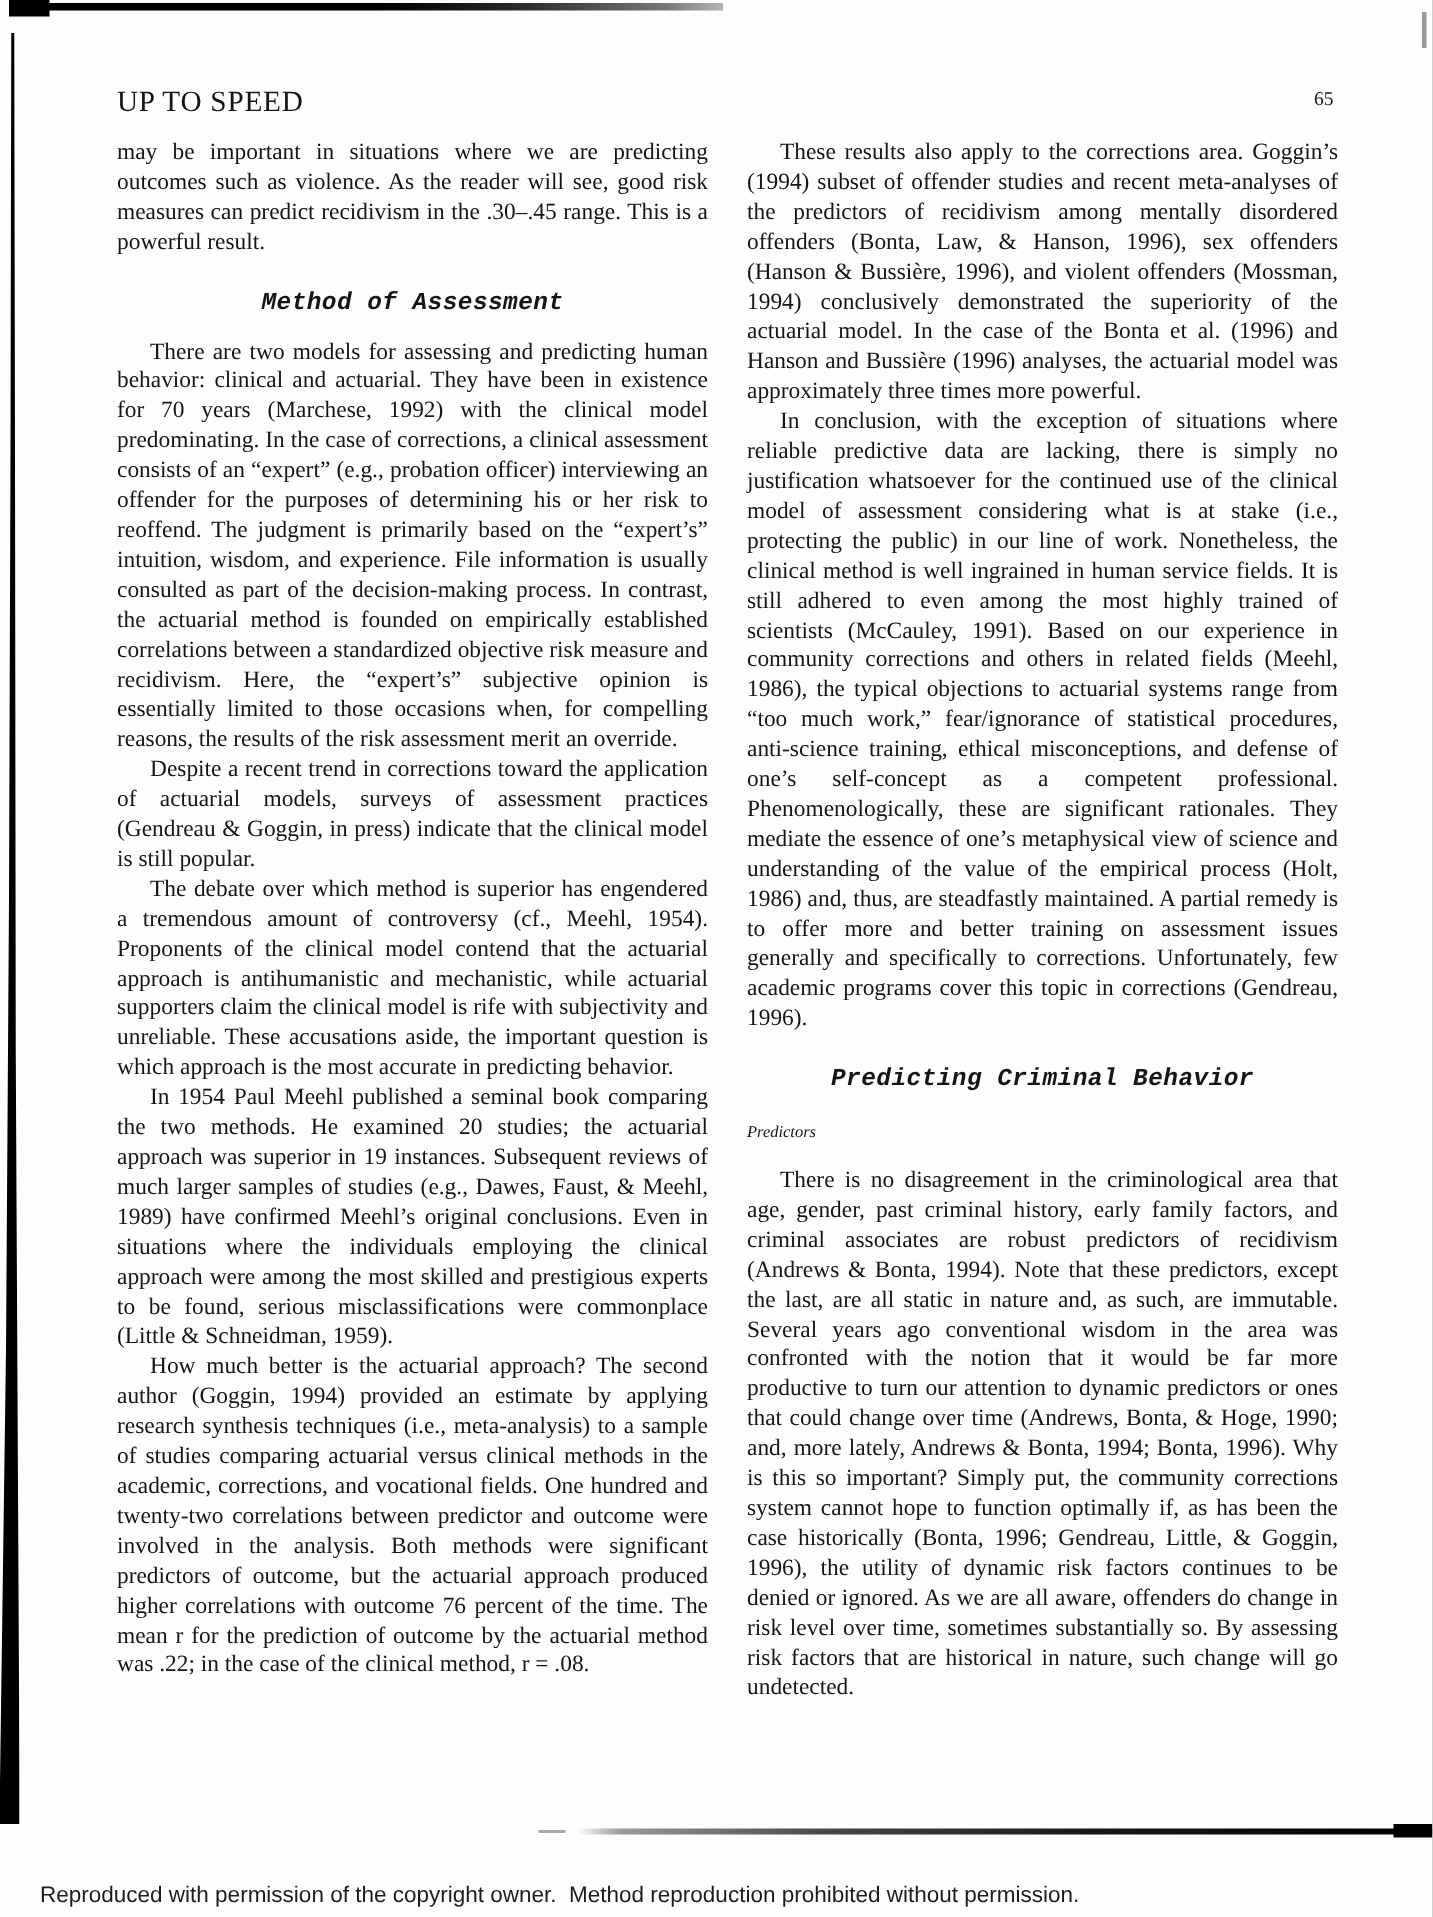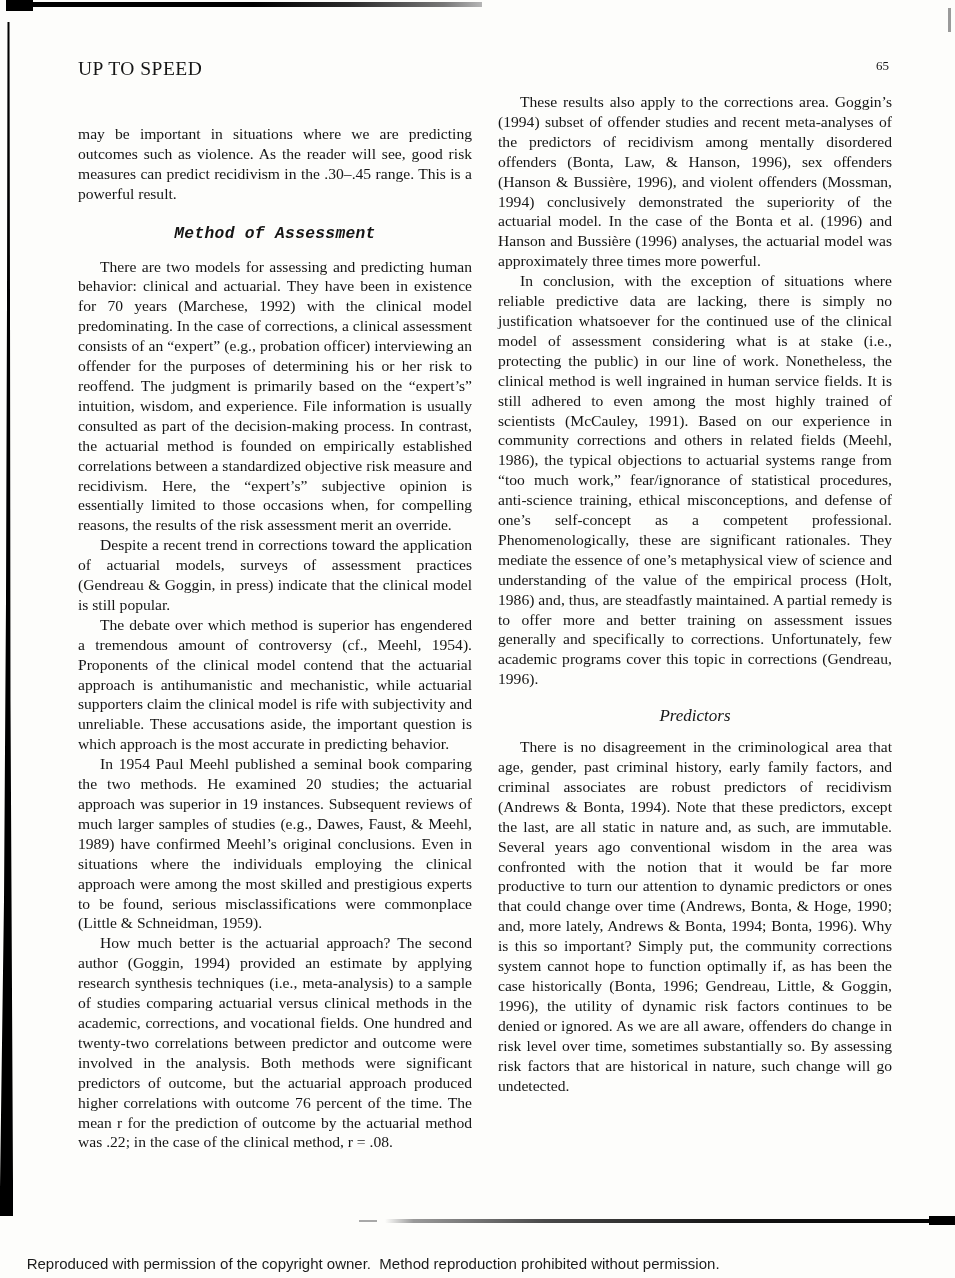--- a/index.html
+++ b/index.html
@@ -82,36 +82,36 @@
     text-align: justify;
     font-size: 15.6px;
     line-height: 19.9px;
     hyphens: auto;
     -webkit-hyphens: auto;
   }
   .col p {
     margin: 0;
     text-indent: 22px;
   }
-  .col p.cont { text-indent: 0; margin-top: 32px; }
+  .col p.cont { text-indent: 0; }
   .sec-heading {
     font-size: 16.3px;
     font-weight: bold;
     font-style: italic;
     text-align: center;
     text-indent: 0;
     margin: 20px 0 13px 0;
     letter-spacing: 0.3px;
     font-family: Liberation Mono, monospace;
   }
   .subsec-heading {
-    font-size: 17px;
+    font-size: 11px;
     font-weight: normal;
     font-style: italic;
-    text-align: center;
+    text-align: left;
     text-indent: 0;
     margin: 17px 0 11px 0;
   }
 
   
   .scan-footer {
     position: absolute;
     left: 10px; top: 1238px;
     font-family: "Liberation Sans", "DejaVu Sans", sans-serif;
     font-size: 15px;
@@ -141,20 +141,21 @@
       <p>There are two models for assessing and predicting human behavior: clinical and actuarial. They have been in existence for 70 years (Marchese, 1992) with the clinical model predominating. In the case of corrections, a clinical assessment consists of an “expert” (e.g., probation officer) interviewing an offender for the purposes of determining his or her risk to reoffend. The judgment is primarily based on the “expert’s” intuition, wisdom, and experience. File information is usually consulted as part of the decision-making process. In contrast, the actuarial method is founded on empirically established correlations between a standardized objective risk measure and recidivism. Here, the “expert’s” subjective opinion is essentially limited to those occasions when, for compelling reasons, the results of the risk assessment merit an override.</p>
       <p>Despite a recent trend in corrections toward the application of actuarial models, surveys of assessment practices (Gendreau &amp; Goggin, in press) indicate that the clinical model is still popular.</p>
       <p>The debate over which method is superior has engendered a tremendous amount of controversy (cf., Meehl, 1954). Proponents of the clinical model contend that the actuarial approach is antihumanistic and mechanistic, while actuarial supporters claim the clinical model is rife with subjectivity and unreliable. These accusations aside, the important question is which approach is the most accurate in predicting behavior.</p>
       <p>In 1954 Paul Meehl published a seminal book comparing the two methods. He examined 20 studies; the actuarial approach was superior in 19 instances. Subsequent reviews of much larger samples of studies (e.g., Dawes, Faust, &amp; Meehl, 1989) have confirmed Meehl’s original conclusions. Even in situations where the individuals employing the clinical approach were among the most skilled and prestigious experts to be found, serious misclassifications were commonplace (Little &amp; Schneidman, 1959).</p>
       <p>How much better is the actuarial approach? The second author (Goggin, 1994) provided an estimate by applying research synthesis techniques (i.e., meta-analysis) to a sample of studies comparing actuarial versus clinical methods in the academic, corrections, and vocational fields. One hundred and twenty-two correlations between predictor and outcome were involved in the analysis. Both methods were significant predictors of outcome, but the actuarial approach produced higher correlations with outcome 76 percent of the time. The mean r for the prediction of outcome by the actuarial method was .22; in the case of the clinical method, r = .08.</p>
     </section>
 
     <section class="col">
       <p>These results also apply to the corrections area. Goggin’s (1994) subset of offender studies and recent meta-analyses of the predictors of recidivism among mentally disordered offenders (Bonta, Law, &amp; Hanson, 1996), sex offenders (Hanson &amp; Bussière, 1996), and violent offenders (Mossman, 1994) conclusively demonstrated the superiority of the actuarial model. In the case of the Bonta et al. (1996) and Hanson and Bussière (1996) analyses, the actuarial model was approximately three times more powerful.</p>
       <p>In conclusion, with the exception of situations where reliable predictive data are lacking, there is simply no justification whatsoever for the continued use of the clinical model of assessment considering what is at stake (i.e., protecting the public) in our line of work. Nonetheless, the clinical method is well ingrained in human service fields. It is still adhered to even among the most highly trained of scientists (McCauley, 1991). Based on our experience in community corrections and others in related fields (Meehl, 1986), the typical objections to actuarial systems range from “too much work,” fear/ignorance of statistical procedures, anti-science training, ethical misconceptions, and defense of one’s self-concept as a competent professional. Phenomenologically, these are significant rationales. They mediate the essence of one’s metaphysical view of science and understanding of the value of the empirical process (Holt, 1986) and, thus, are steadfastly maintained. A partial remedy is to offer more and better training on assessment issues generally and specifically to corrections. Unfortunately, few academic programs cover this topic in corrections (Gendreau, 1996).</p>
+      <h2 class="sec-heading">Predicting Criminal Behavior</h2>
       <h3 class="subsec-heading">Predictors</h3>
       <p>There is no disagreement in the criminological area that age, gender, past criminal history, early family factors, and criminal associates are robust predictors of recidivism (Andrews &amp; Bonta, 1994). Note that these predictors, except the last, are all static in nature and, as such, are immutable. Several years ago conventional wisdom in the area was confronted with the notion that it would be far more productive to turn our attention to dynamic predictors or ones that could change over time (Andrews, Bonta, &amp; Hoge, 1990; and, more lately, Andrews &amp; Bonta, 1994; Bonta, 1996). Why is this so important? Simply put, the community corrections system cannot hope to function optimally if, as has been the case historically (Bonta, 1996; Gendreau, Little, &amp; Goggin, 1996), the utility of dynamic risk factors continues to be denied or ignored. As we are all aware, offenders do change in risk level over time, sometimes substantially so. By assessing risk factors that are historical in nature, such change will go undetected.</p>
     </section>
 
   </main>
 
   <div class="artifact bottom-rule"></div>
 
   <footer class="scan-footer">
     <span>Reproduced with permission of the copyright owner.  Method reproduction prohibited without permission.</span>

